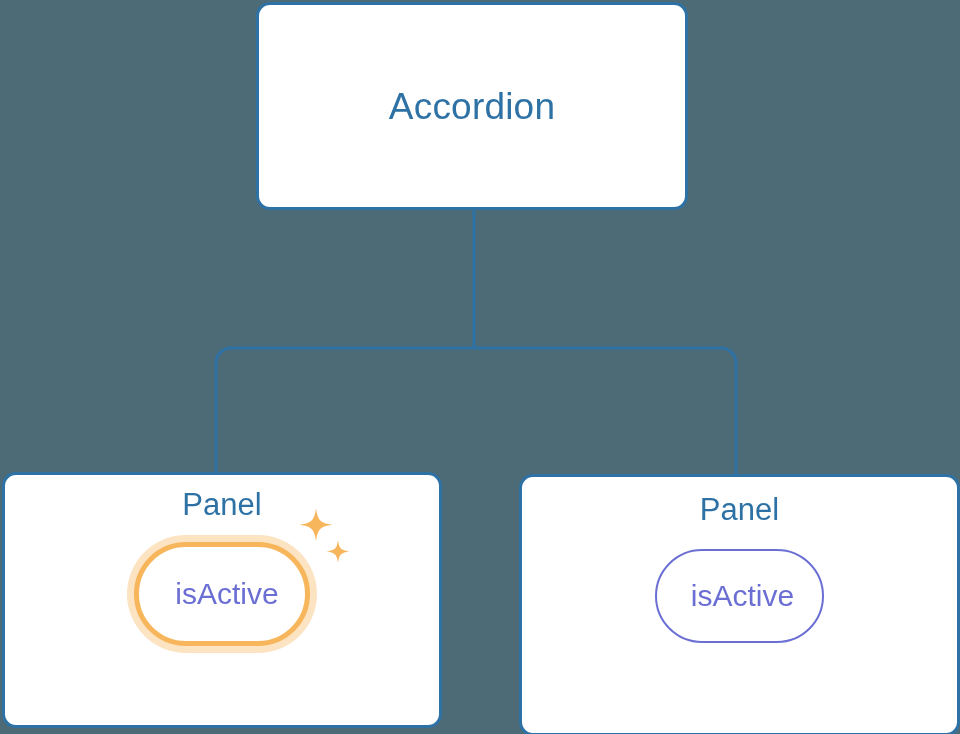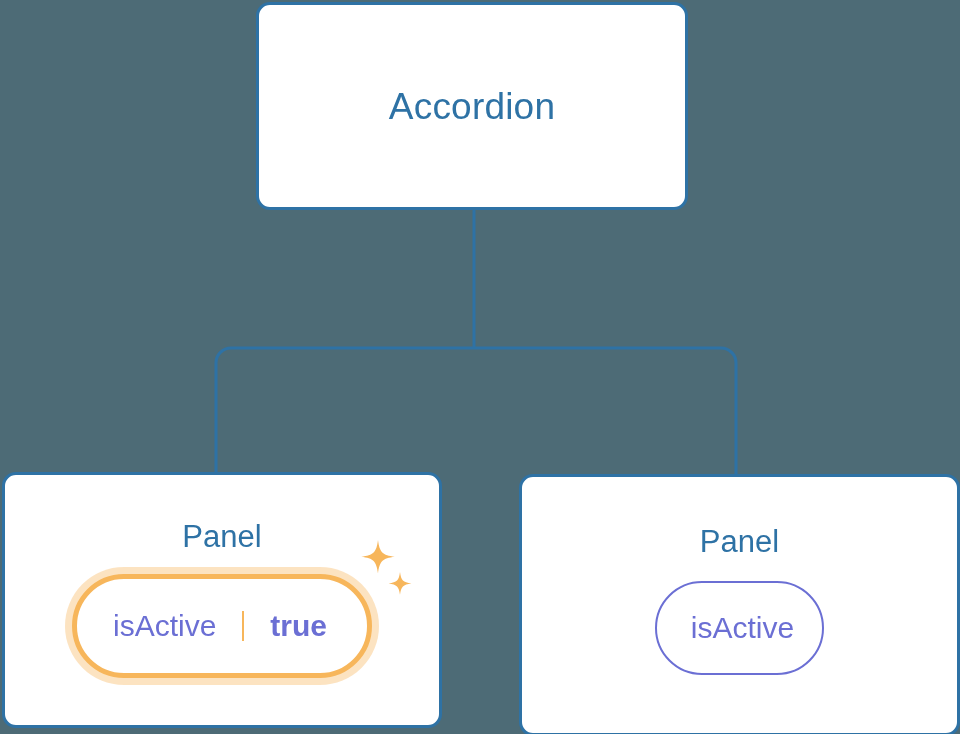--- a/index.html
+++ b/index.html
@@ -56,21 +56,20 @@
   }
   .root-title {
     font-size: 37px;
     color: #2e72a5;
     letter-spacing: 0.2px;
     line-height: 1;
   }
 
   
   .panel-card {
-    padding-top: 32px;
     text-align: center;
   }
   #node-panel-0 {
     left: 2px;
     top: 472px;
     width: 440px;
     height: 256px;
   }
   #node-panel-1 {
     left: 519px;
@@ -168,21 +167,20 @@
   <div class="node-card" id="node-accordion">
     <span class="root-title">Accordion</span>
   </div>
 
   <div class="node-card panel-card" id="node-panel-0">
     <div class="panel-title">Panel</div>
 
     <div class="prop-pill-wrap">
       <div class="prop-pill is-highlighted">
         <span class="prop-key">isActive</span>
-        <span class="prop-val">true</span>
       </div>
 
       <svg class="sparkles" viewBox="0 0 62 68" aria-hidden="true">
         <path fill="#f7b65b" d="M26 2
                  C 27.6 14.4 30.4 17.2 42.8 18.8
                  C 30.4 20.4 27.6 23.2 26 35.6
                  C 24.4 23.2 21.6 20.4 9.2 18.8
                  C 21.6 17.2 24.4 14.4 26 2 Z"></path>
         <path fill="#f7b65b" d="M48 34
                  C 49.1 42.4 51 44.3 59.4 45.4

